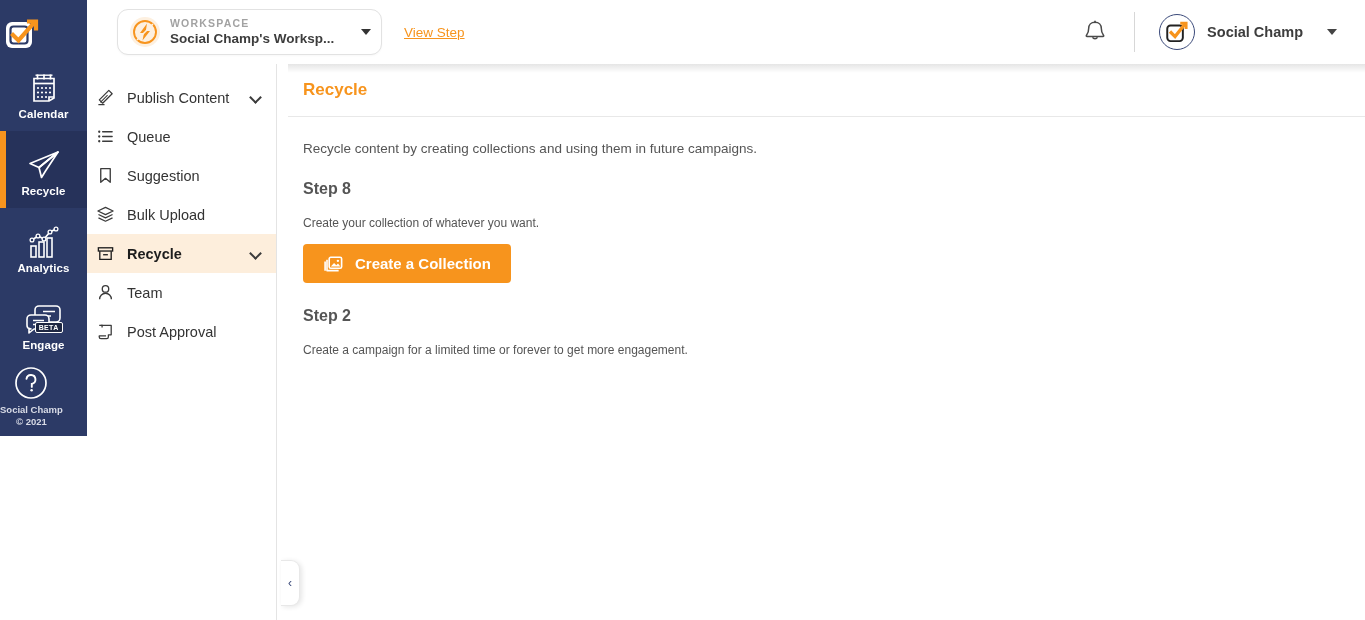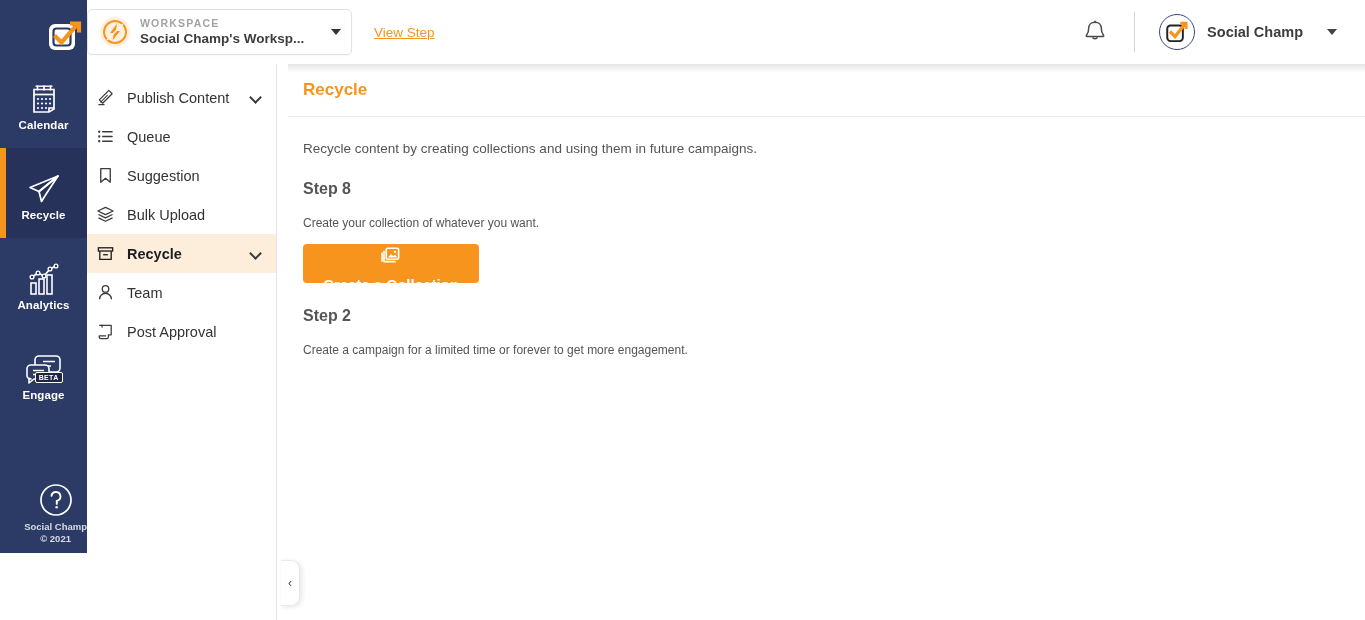--- a/index.html
+++ b/index.html
@@ -15,25 +15,25 @@
     position: relative;
     width: 1365px;
     height: 620px;
     background: #ffffff;
   }
 
   
   #rail {
     position: absolute;
     left: 0; top: 0;
-    width: 87px; height: 553px;
+    width: 87px; height: 436px;
     background: #2c3a66;
     display: flex;
     flex-direction: column;
-    align-items: flex-end;
+    align-items: flex-start;
     z-index: 30;
   }
   #rail-logo {
     margin-top: 14px;
     width: 44px; height: 44px;
     display: flex; align-items: center; justify-content: center;
   }
   .rail-item {
     position: relative;
     width: 87px;
@@ -96,23 +96,24 @@
   #topbar {
     position: absolute;
     left: 87px; top: 0;
     width: 1278px; height: 64px;
     background: #ffffff;
     display: flex;
     align-items: center;
     z-index: 20;
   }
   #workspace-select {
+    margin-left: 30px;
     width: 265px; height: 46px;
     border: 1px solid #e2e2e2;
-    border-radius: 5px;
+    border-radius: 11px;
     background: #fff;
     display: flex;
     align-items: center;
     padding: 0 10px 0 12px;
     cursor: pointer;
     box-shadow: 0 1px 2px rgba(0,0,0,0.03);
   }
   #ws-avatar {
     width: 30px; height: 30px; flex: 0 0 30px;
     border-radius: 50%;
@@ -311,21 +312,20 @@
     background: #f7941d;
     color: #ffffff;
     font-family: "Liberation Sans", sans-serif;
     font-size: 15px;
     font-weight: bold;
     display: inline-flex;
     align-items: center;
     gap: 11px;
     padding: 0 20px;
     cursor: pointer;
-    flex-direction: column;
   }
   .btn .btn-icon { display: flex; align-items: center; }
 </style>
 </head>
 <body>
 
 <div id="app">
 
   <div id="rail">
 

